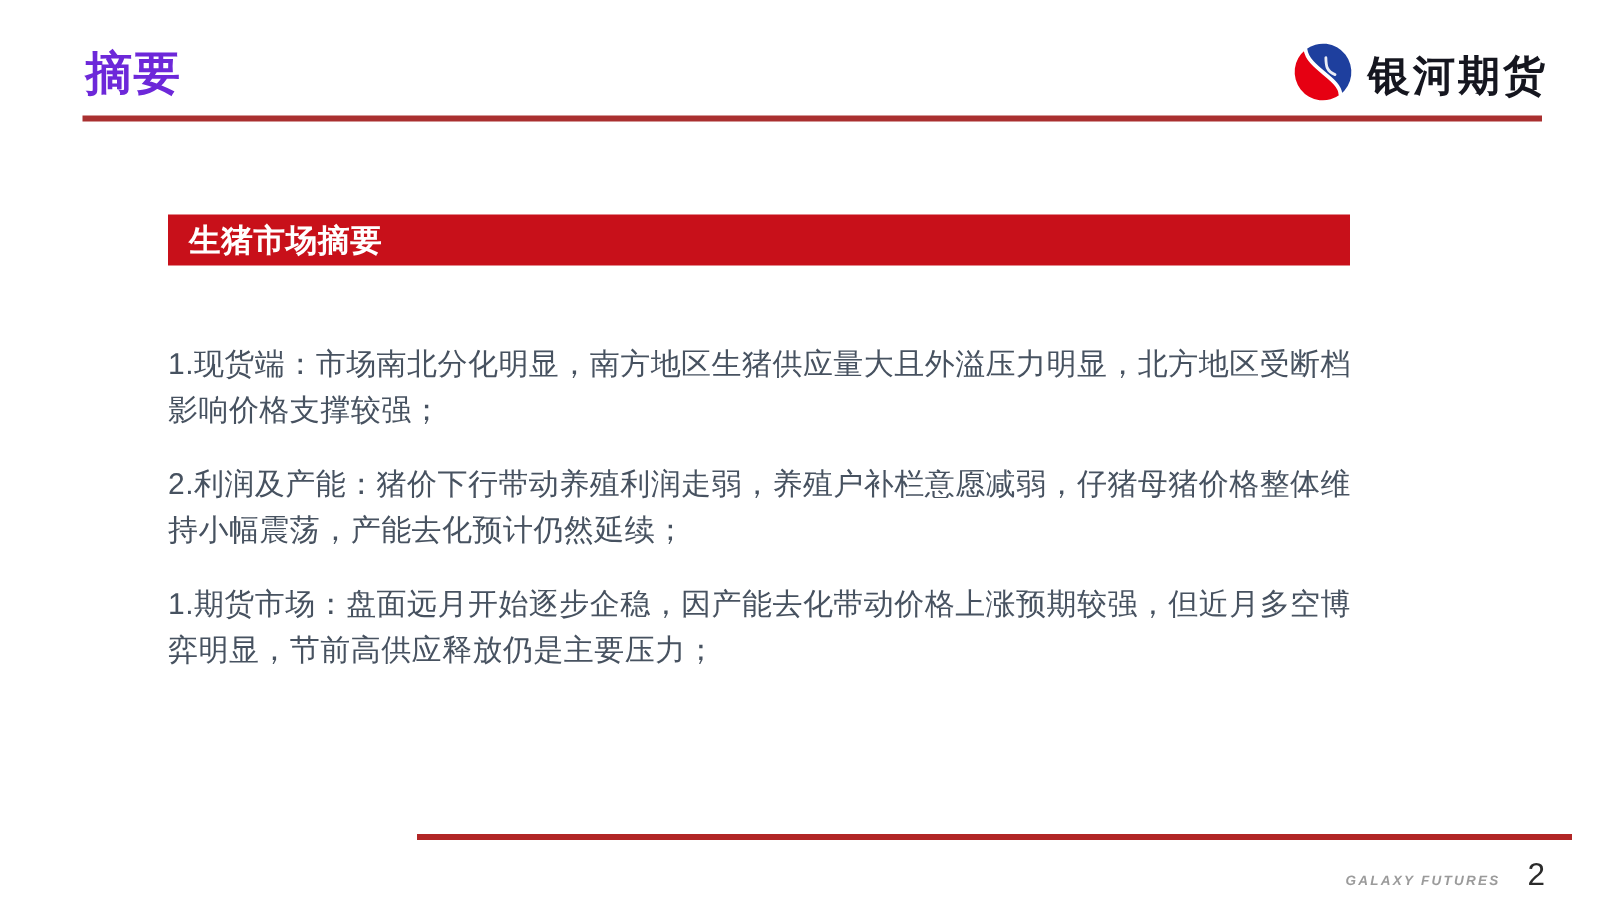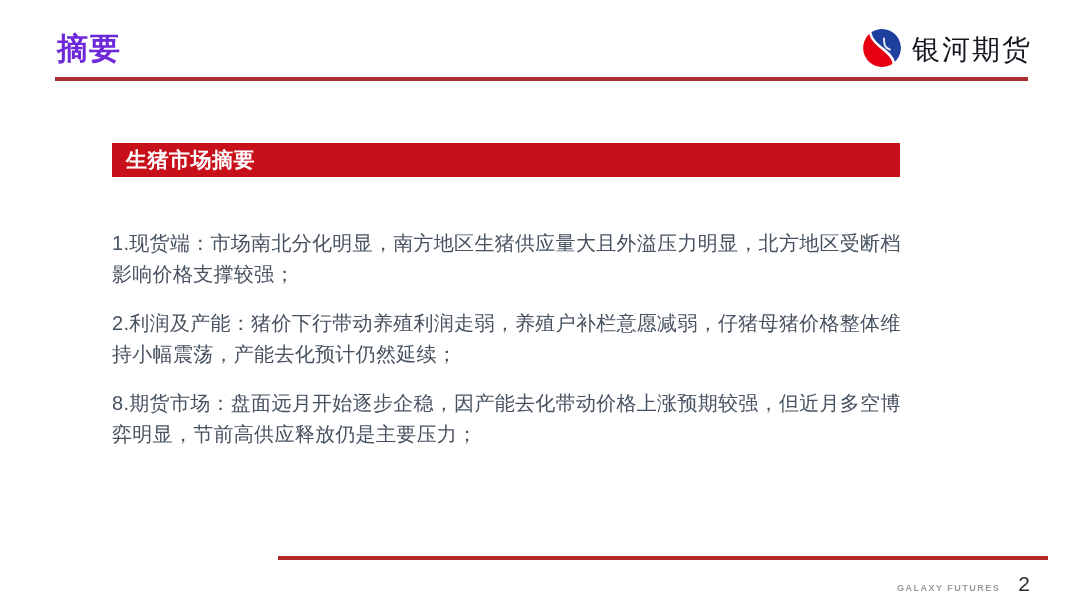--- a/index.html
+++ b/index.html
@@ -19,21 +19,21 @@
     width: 973px; height: 4px; background: #a93030;
   }
 
   
   .logo {
     position: absolute; top: 27px; right: 48px;
     display: flex; align-items: center; gap: 9px;
   }
   .logo-icon { width: 42px; height: 42px; transform: rotate(-38deg); }
   .logo-text {
-    font-size: 28px; font-weight: 400; color: #15161f;
+    font-size: 28px; font-weight: 700; color: #15161f;
     letter-spacing: 2px;
   }
 
   
   .section-banner {
     position: absolute; left: 112px; top: 143px;
     width: 788px; height: 34px; background: #c8101a;
     display: flex; align-items: center; padding-left: 14px;
   }
   .section-banner-label {
@@ -55,20 +55,21 @@
     position: absolute; left: 278px; top: 556px;
     width: 770px; height: 4px; background: #b12626;
   }
   .footer {
     position: absolute; right: 50px; top: 572px;
     display: flex; align-items: baseline; gap: 18px;
   }
   .footer-brand {
     font-size: 9px; color: #9b9b9b; letter-spacing: 1.5px;
     font-weight: 700;
+    font-style: italic;
   }
   .footer-page-number {
     font-size: 21px; color: #2b2b2b; font-weight: 400;
   }
 </style>
 </head>
 <body>
 
 <div class="slide">
 
@@ -87,21 +88,21 @@
     <span class="logo-text">银河期货</span>
   </div>
 
   <div class="section-banner">
     <span class="section-banner-label">生猪市场摘要</span>
   </div>
 
   <div class="paragraphs">
     <p class="paragraph">1.现货端：市场南北分化明显，南方地区生猪供应量大且外溢压力明显，北方地区受断档影响价格支撑较强；</p>
     <p class="paragraph">2.利润及产能：猪价下行带动养殖利润走弱，养殖户补栏意愿减弱，仔猪母猪价格整体维持小幅震荡，产能去化预计仍然延续；</p>
-    <p class="paragraph">8.期货市场：盘面远月开始逐步企稳，因产能去化带动价格上涨预期较强，但近月多空博弈明显，节前高供应释放仍是主要压力；</p>
+    <p class="paragraph">1.期货市场：盘面远月开始逐步企稳，因产能去化带动价格上涨预期较强，但近月多空博弈明显，节前高供应释放仍是主要压力；</p>
   </div>
 
   <div class="footer-line"></div>
   <div class="footer">
     <span class="footer-brand">GALAXY FUTURES</span>
     <span class="footer-page-number">2</span>
   </div>
 
 </div>
 

